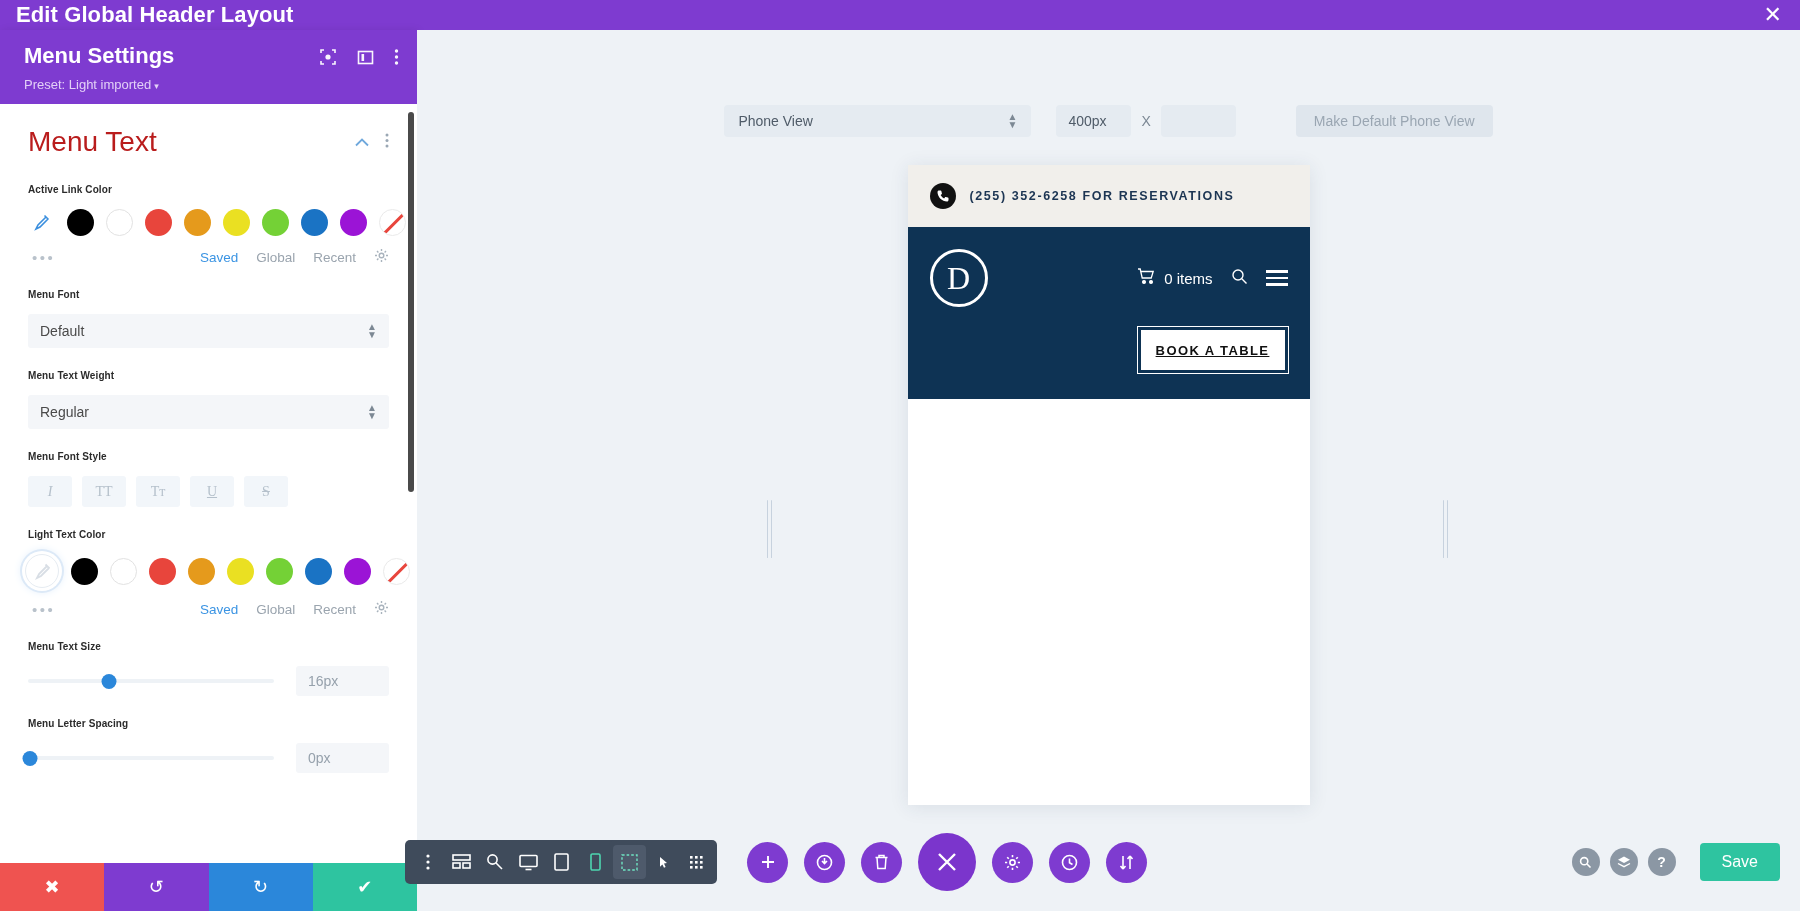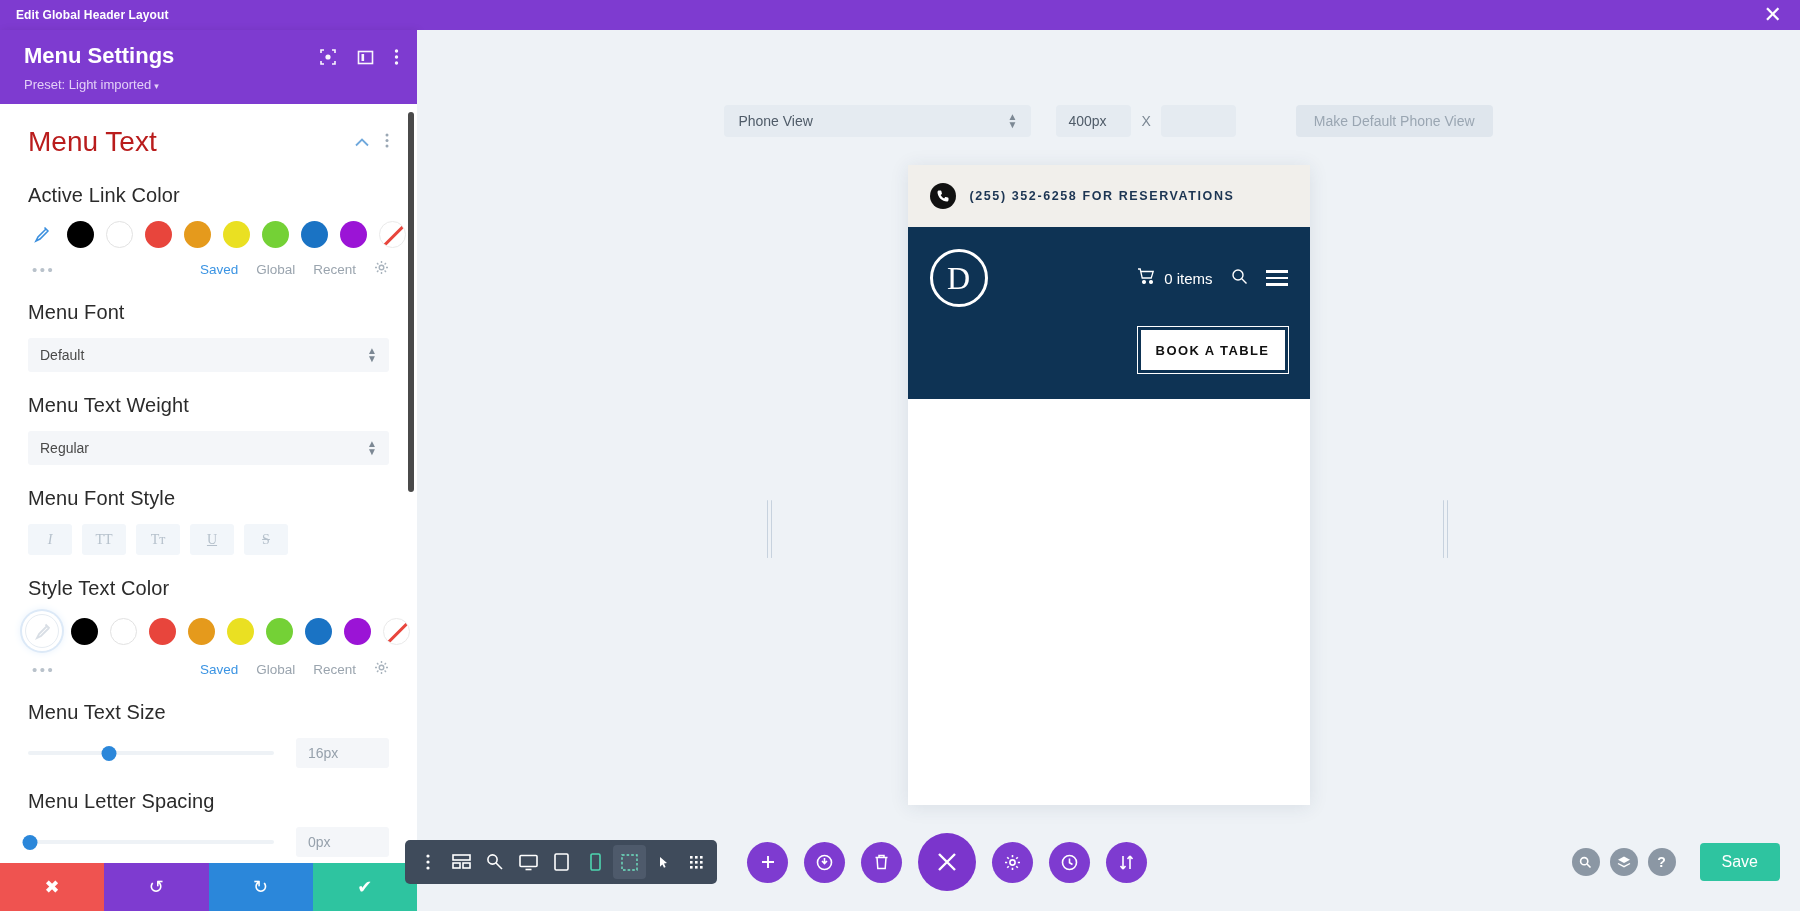--- a/index.html
+++ b/index.html
@@ -10,21 +10,21 @@
     position: relative;
   }
 
   
   .topbar {
     position: absolute; left: 0; top: 0; width: 1800px; height: 30px;
     background: #7e3bd0;
     display: flex; align-items: center; justify-content: space-between;
   }
   .topbar-title {
-    color: #fff; font-size: 12px; font-weight: 600; padding-left: 16px;
+    color: #fff; font-size: 22px; font-weight: 600; padding-left: 16px;
     letter-spacing: .1px;
   }
   .topbar-close {
     color: #fff; font-size: 22px; line-height: 1; padding-right: 18px;
     cursor: pointer; font-weight: 300;
   }
 
   
   .panel {
     position: absolute; left: 0; top: 30px; width: 417px; height: 881px;
@@ -66,21 +66,21 @@
   .section-head {
     display: flex; align-items: center; margin-bottom: 26px;
   }
   .section-title {
     color: #b91c1c; font-size: 28px; font-weight: 400; flex: 1;
   }
   .section-ctl { color: #9aa7b4; margin-left: 16px; cursor: pointer; font-size: 14px; }
 
   .field { margin-bottom: 22px; }
   .field-label {
-    font-size: 20px; color: #2b2b2b; font-weight: 400; margin-bottom: 14px;
+    font-size: 10px; color: #2b2b2b; font-weight: 700; margin-bottom: 14px;
     letter-spacing: .1px;
   }
 
   
   .swatch-row { display: flex; align-items: center; gap: 12px; }
   .swatch {
     width: 27px; height: 27px; border-radius: 50%; cursor: pointer; flex: none;
     position: relative;
   }
   .swatch.eyedrop {
@@ -214,20 +214,21 @@
   .cart-group { display: flex; align-items: center; gap: 8px; }
   .cart-label { font-size: 15px; color: #fff; }
   .hamburger { display: flex; flex-direction: column; gap: 4px; cursor: pointer; }
   .hamburger span { display: block; width: 22px; height: 2.5px; background: #fff; }
   .book-btn {
     margin: 20px 0 0 auto; width: 150px; height: 46px; background: #fff;
     border: 3px solid #0e3354; outline: 1px solid #fff;
     display: flex; align-items: center; justify-content: center;
     font-size: 13px; font-weight: 700; letter-spacing: 1.4px; color: #111;
     cursor: pointer;
+    text-decoration: underline;
   }
 
   .drag-handle {
     position: absolute; top: 470px; width: 5px; height: 58px;
     display: flex; gap: 3px;
   }
   .drag-handle i {
     display: block; width: 2px; height: 58px; background: #c7d2de; border-radius: 2px;
   }
   .drag-left { left: 350px; }
@@ -387,21 +388,21 @@
         <div class="fontstyle-row">
           <div class="fs-btn" style="font-style:italic">I</div>
           <div class="fs-btn">TT</div>
           <div class="fs-btn">Tт</div>
           <div class="fs-btn" style="text-decoration:underline">U</div>
           <div class="fs-btn" style="text-decoration:line-through">S</div>
         </div>
       </div>
 
       <div class="field">
-        <div class="field-label">Style Text Color</div>
+        <div class="field-label">Light Text Color</div>
         <div class="swatch-row">
           <div class="swatch eyedrop eyedrop-active">
             <svg width="19" height="19" viewBox="0 0 19 19" fill="none" stroke="#d8dee5" stroke-width="1.8">
               <path d="M12.5 2.5l4 4M14 4l-8 8-2 4 4-2 8-8"></path>
             </svg>
           </div>
           <div class="swatch" style="background:#000000"></div>
           <div class="swatch white"></div>
           <div class="swatch" style="background:#e8453c"></div>
           <div class="swatch" style="background:#e59a1c"></div>

